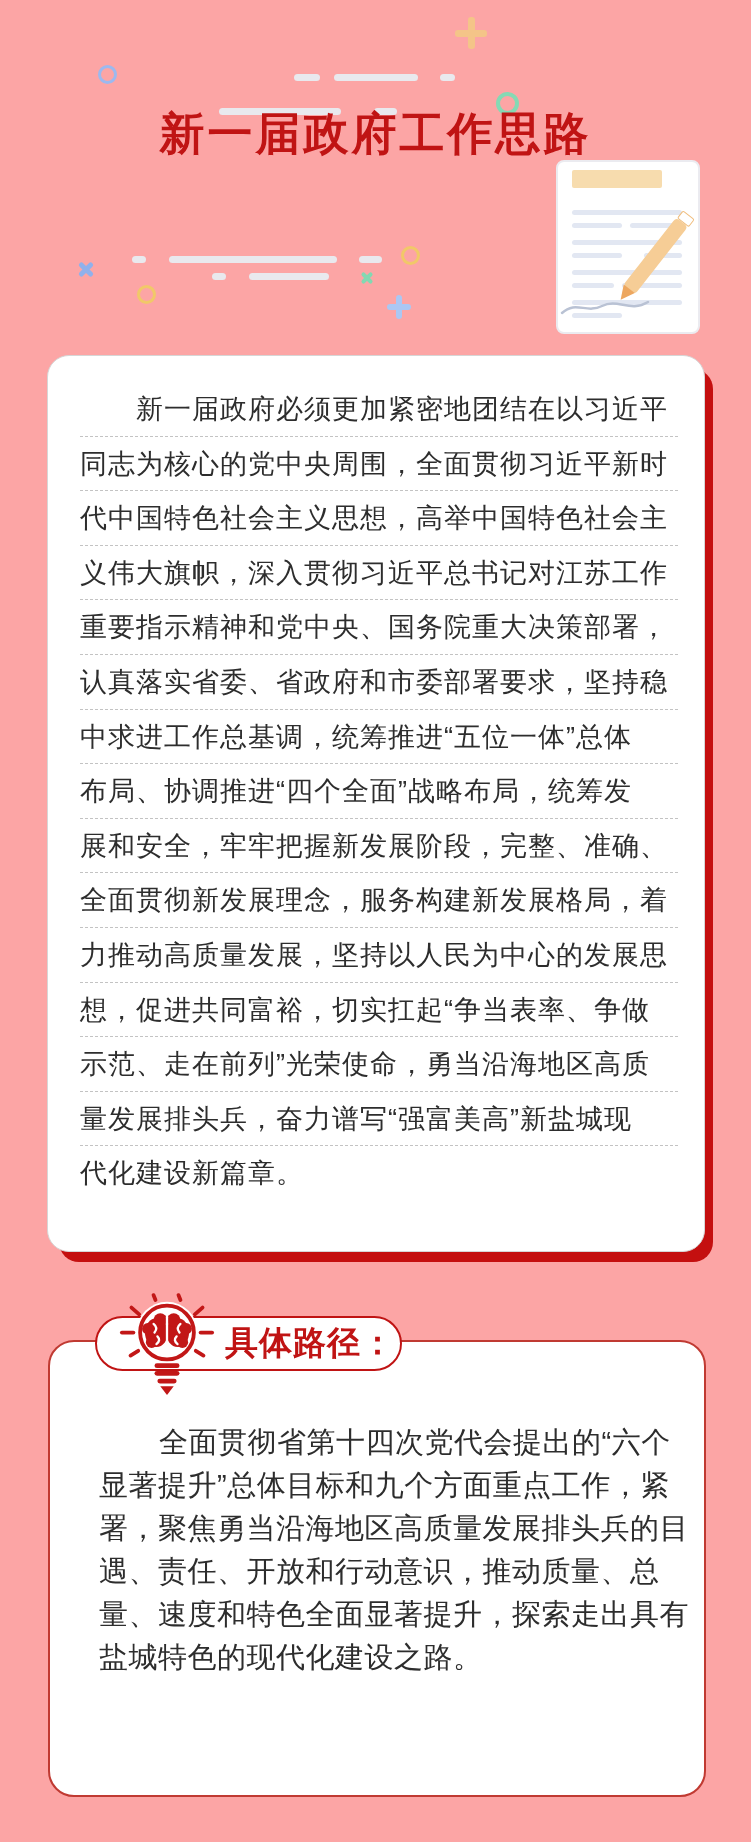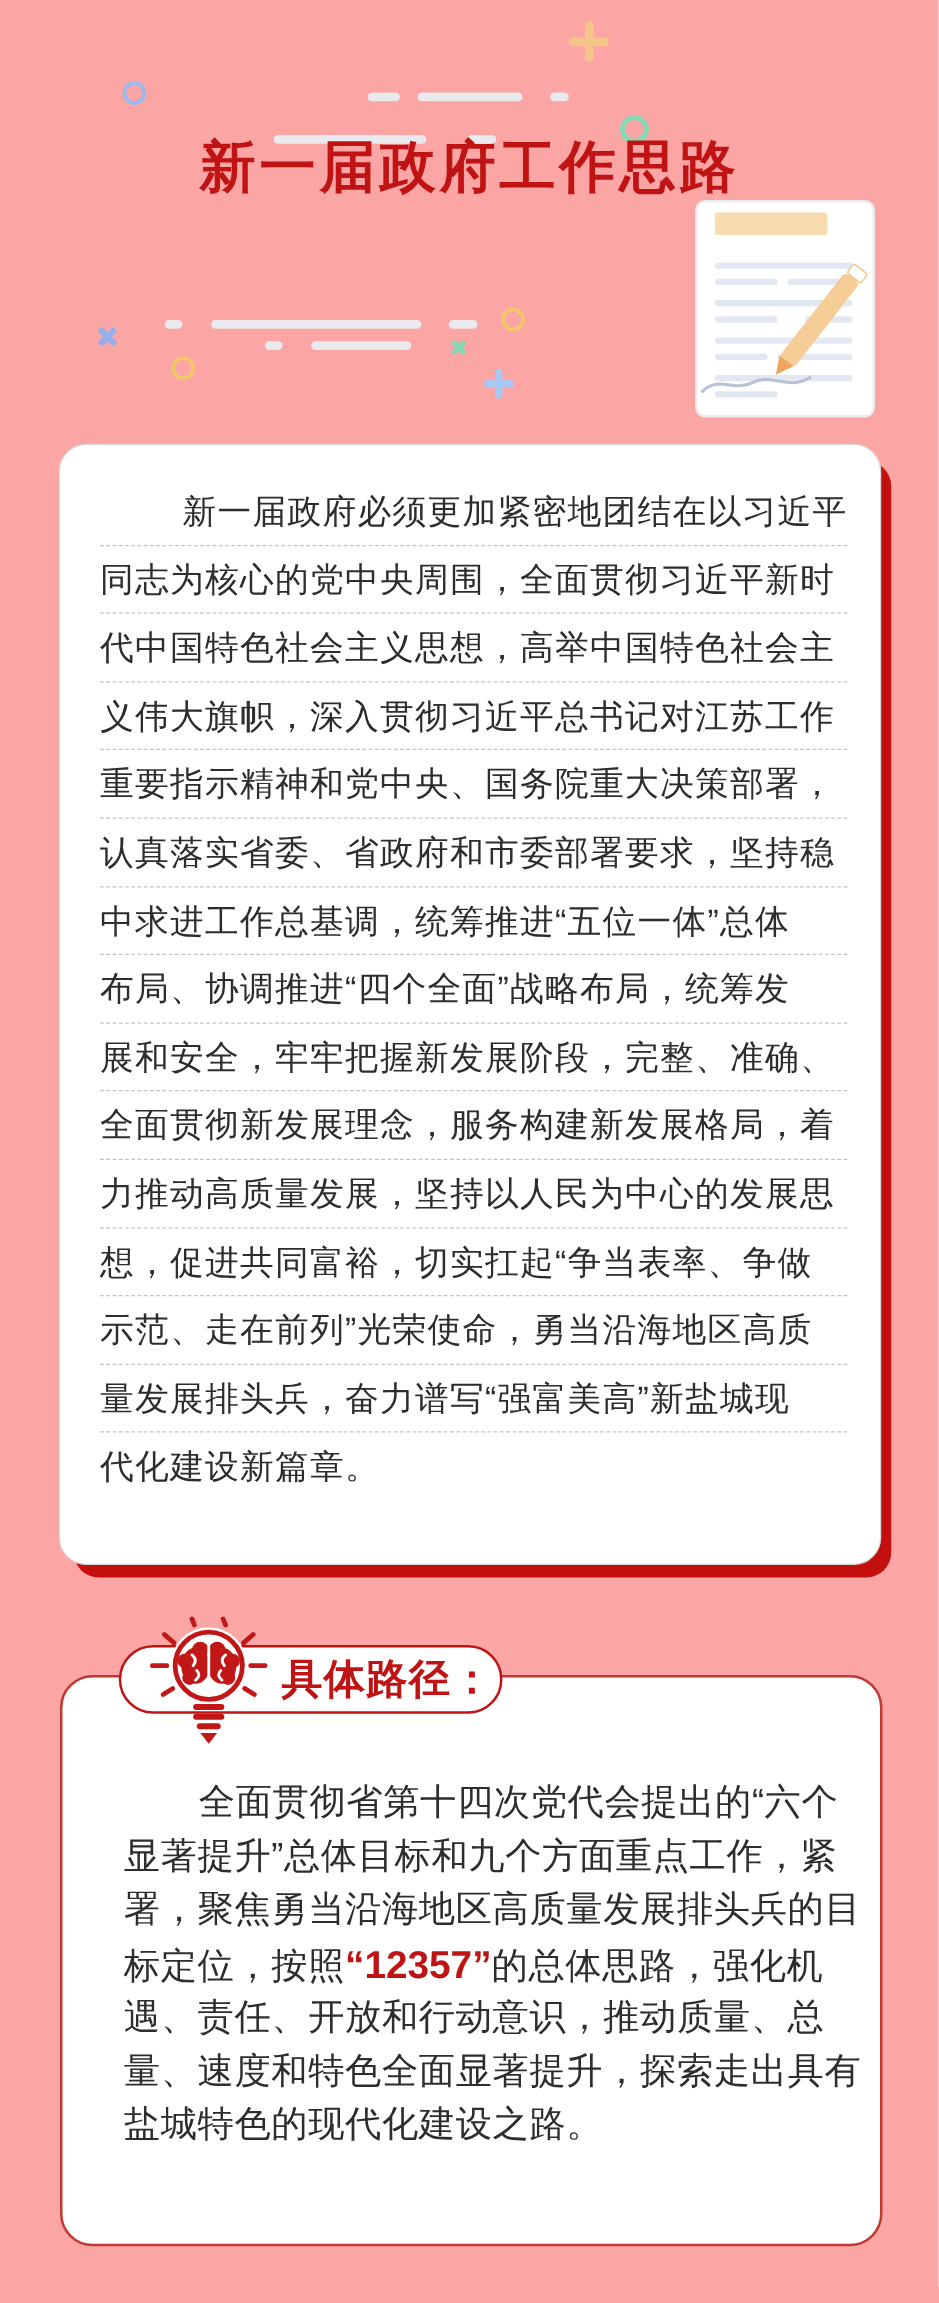--- a/index.html
+++ b/index.html
@@ -42,21 +42,21 @@
           border-left:7.5px solid transparent;border-right:7.5px solid transparent;border-top:14px solid #eda75f;}
   .signature{position:absolute;left:560px;top:298px;z-index:2;}
 
   
   .card1{position:absolute;left:47px;top:355px;width:656px;height:895px;background:#fff;
          border:1px solid #d6d6d6;border-radius:22px;box-shadow:10px 12px 0 -2px #c40f0f;z-index:2;}
   .card1-inner{padding:26px 26px 0 32px;}
   .tl{height:54.6px;line-height:54px;box-sizing:border-box;white-space:nowrap;overflow:visible;
       font-size:27px;letter-spacing:1px;color:#2d2d2d;border-bottom:1px dashed #c3c3c3;}
   .tl.last{border-bottom:none;}
-  .tl.indent{padding-left:56px;text-align:right;}
+  .tl.indent{padding-left:56px;}
 
   
   .pill{position:absolute;left:95px;top:1316px;width:307px;height:55px;box-sizing:border-box;
         background:#fff;border:2.5px solid #c01414;border-radius:28px;z-index:4;}
   .pill-label{margin-left:128px;line-height:50px;font-size:33px;font-weight:800;
         color:#c01414;letter-spacing:1px;white-space:nowrap;}
   .bulb{position:absolute;left:119px;top:1292px;width:96px;height:108px;z-index:5;}
 
   
   .card2{position:absolute;left:48px;top:1340px;width:658px;height:457px;box-sizing:border-box;
@@ -142,21 +142,20 @@
       <div class="tl">量发展排头兵，奋力谱写“强富美高”新盐城现</div>
       <div class="tl last">代化建设新篇章。</div>
     </div>
   </div>
 
   <div class="card2">
     <div class="card2-inner">
       <div class="pl indent">全面贯彻省第十四次党代会提出的“六个</div>
       <div class="pl">显著提升”总体目标和九个方面重点工作，紧</div>
       <div class="pl">署，聚焦勇当沿海地区高质量发展排头兵的目</div>
-      <div class="pl"><span>标定位，按照</span><span class="em">“12357”</span><span>的总体思路，强化机</span></div>
       <div class="pl">遇、责任、开放和行动意识，推动质量、总</div>
       <div class="pl">量、速度和特色全面显著提升，探索走出具有</div>
       <div class="pl">盐城特色的现代化建设之路。</div>
     </div>
   </div>
 
   <div class="pill">
     <div class="pill-label">具体路径：</div>
   </div>
   <svg class="bulb" viewBox="0 0 100 112">

